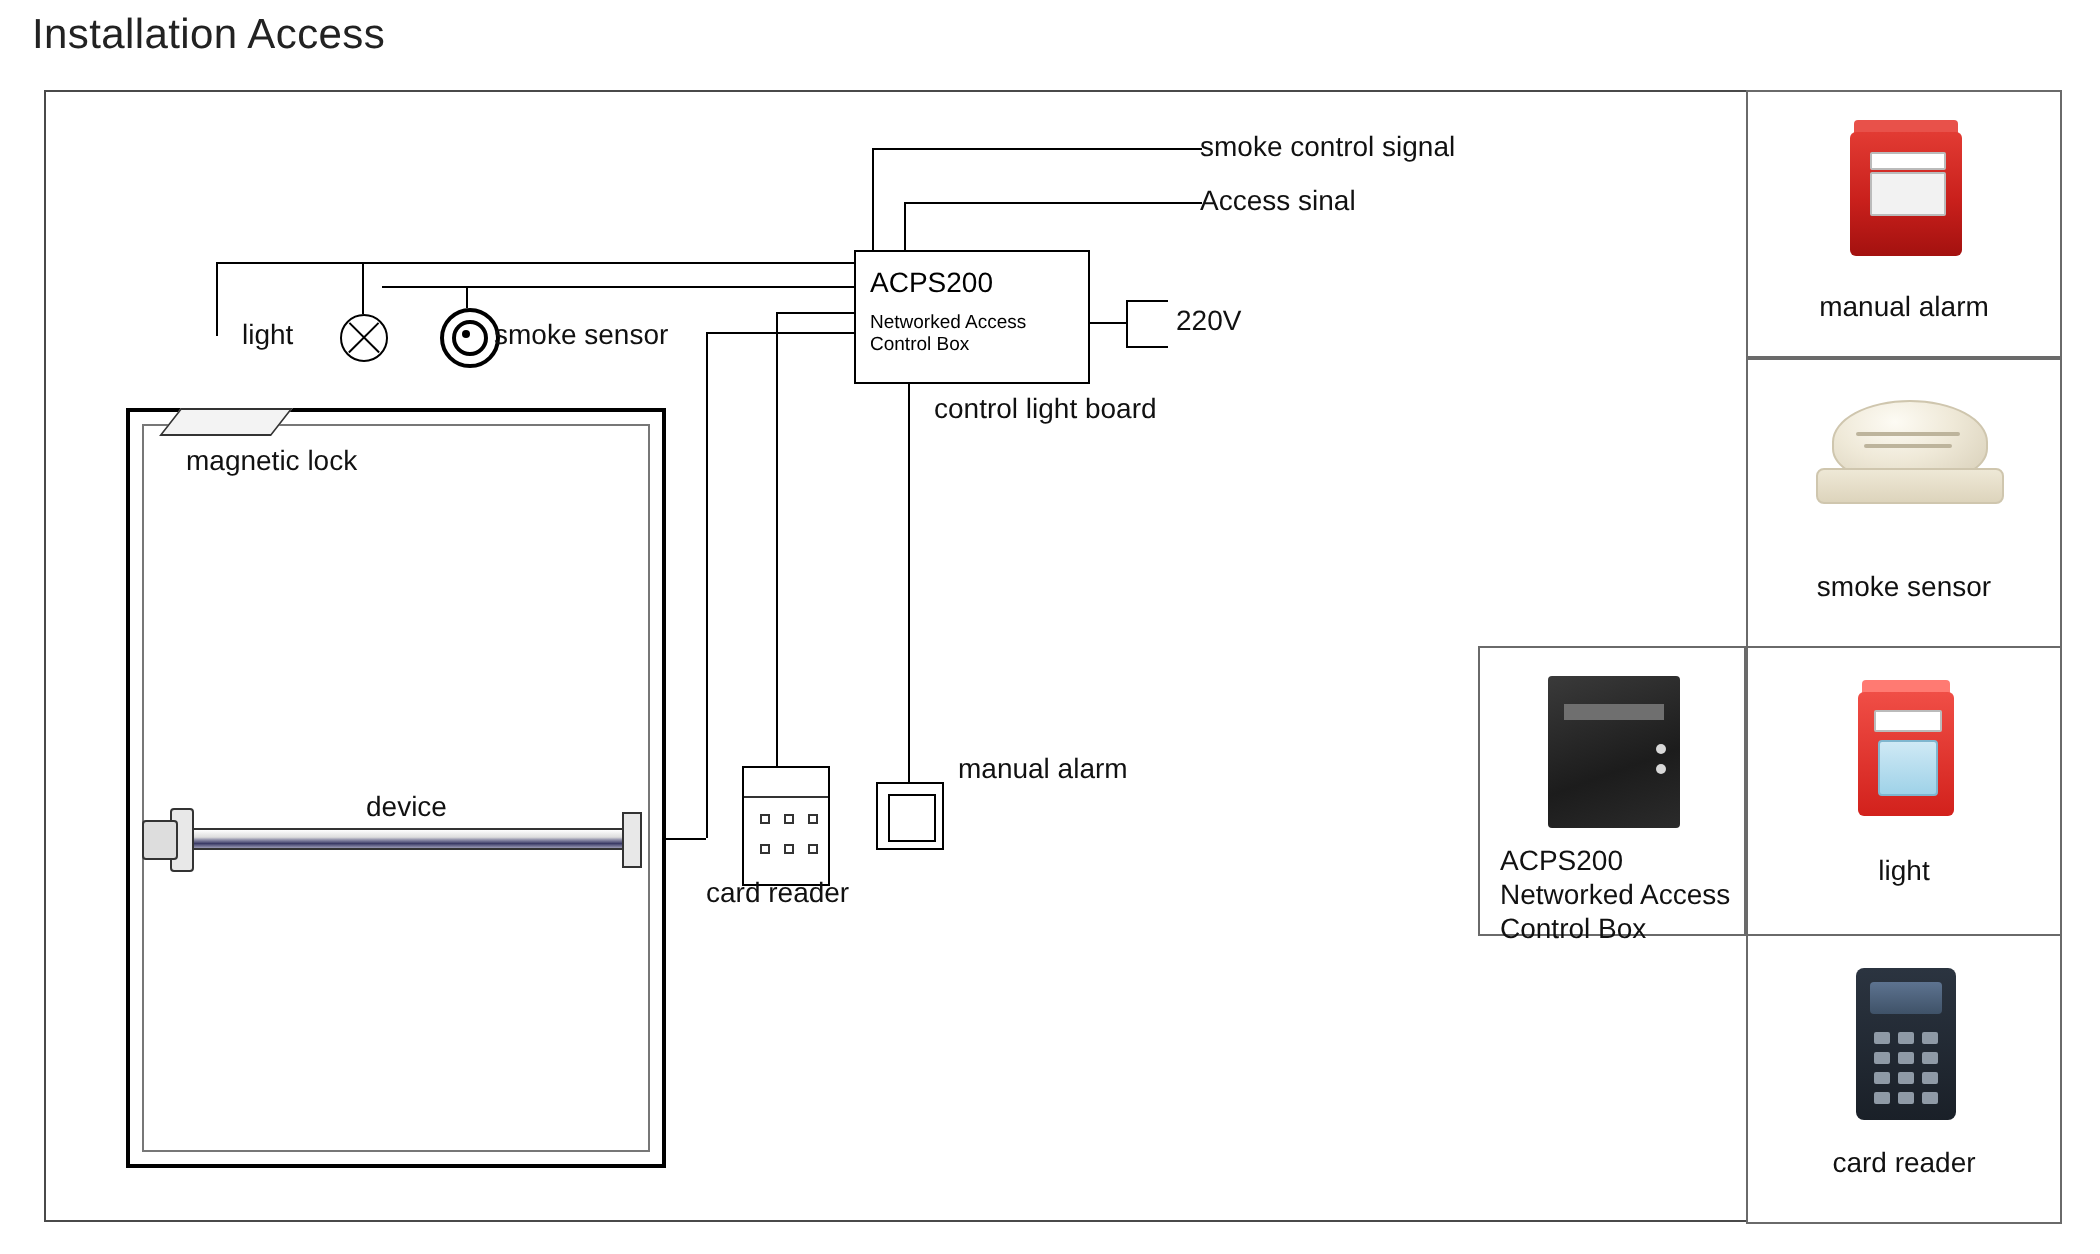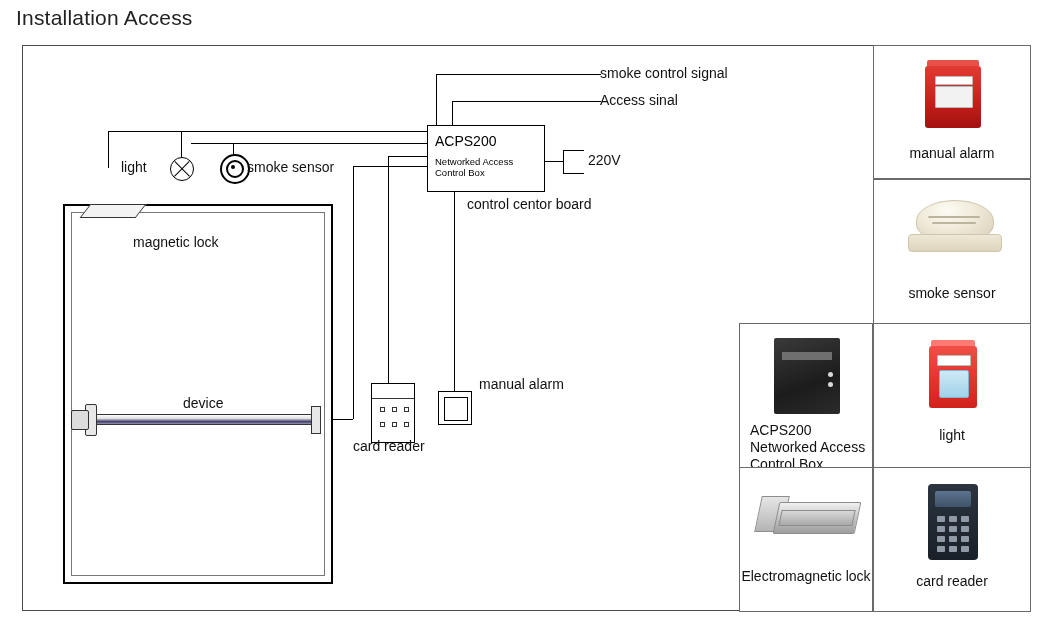--- a/index.html
+++ b/index.html
@@ -394,36 +394,36 @@
 
   <div class="ln vl" style="left:431px; top:146px; height:199px;"></div>
 
   <div class="box" id="control-box">
     <div class="t1">ACPS200</div>
     <div class="t2">
       <div>Networked Access</div>
       <div>Control Box</div>
     </div>
   </div>
-  <div class="lbl" style="left:444px; top:150px;">control centor board</div>
+  <div class="lbl" style="left:444px; top:150px;">control light board</div>
 
   <div class="lbl" style="left:98px; top:113px;">light</div>
   <div id="light-icon"></div>
 
   <div id="smoke-icon">
     <div class="ring2"></div>
     <div class="dot"></div>
   </div>
   <div class="lbl" style="left:224px; top:113px;">smoke sensor</div>
 
   <div class="box" id="door-outer"></div>
   <div class="box" id="door-inner"></div>
 
   <div id="magnetic-lock"></div>
-  <div class="lbl" style="left:70px; top:188px;margin-left:40px;">magnetic lock</div>
+  <div class="lbl" style="left:70px; top:176px;">magnetic lock</div>
 
   <div id="push-bar"></div>
   <div id="push-bar-cap-left"></div>
   <div id="push-bar-cap-right"></div>
   <div id="push-bar-handle"></div>
   <div class="lbl" style="left:160px; top:349px;">device</div>
 
   <div class="box" id="card-reader-sym">
     <div class="dot" style="left:8px; top:23px;"></div>
     <div class="dot" style="left:20px; top:23px;"></div>
@@ -479,28 +479,20 @@
     <div class="legend-cell" style="left:178px; top:277px; width:158px; height:145px;">
       <div class="art" style="left:55px; top:16px; width:48px; height:70px;">
         <div class="lt-top" style="left:2px; top:0px; width:44px; height:9px;"></div>
         <div class="lt-body" style="left:0px; top:6px; width:48px; height:62px;"></div>
         <div class="lt-lens" style="left:10px; top:30px; width:28px; height:26px;"></div>
         <div class="ma-window" style="left:8px; top:15px; width:32px; height:9px; background:#fff;"></div>
       </div>
       <div class="legend-cap" style="top:103px;">light</div>
     </div>
 
-    <div class="legend-cell" style="left:44px; top:421px; width:134px; height:145px;">
-      <div class="art" style="left:14px; top:22px; width:108px; height:62px;">
-        <div class="el-bracket" style="left:4px; top:6px; width:26px; height:34px;"></div>
-        <div class="el-body" style="left:22px; top:12px; width:80px; height:30px;"></div>
-        <div class="el-face" style="left:26px; top:20px; width:72px; height:14px;"></div>
-      </div>
-      <div class="legend-cap" style="top:100px;">Electromagnetic lock</div>
-    </div>
 
     <div class="legend-cell" style="left:178px; top:421px; width:158px; height:145px;">
       <div class="art" style="left:54px; top:16px; width:50px; height:76px;">
         <div class="cr-body" style="left:0px; top:0px; width:50px; height:76px;"></div>
         <div class="cr-screen" style="left:7px; top:7px; width:36px; height:16px;"></div>
         <div class="cr-key" style="left:9px; top:32px; width:8px; height:6px;"></div>
         <div class="cr-key" style="left:21px; top:32px; width:8px; height:6px;"></div>
         <div class="cr-key" style="left:33px; top:32px; width:8px; height:6px;"></div>
         <div class="cr-key" style="left:9px; top:42px; width:8px; height:6px;"></div>
         <div class="cr-key" style="left:21px; top:42px; width:8px; height:6px;"></div>

